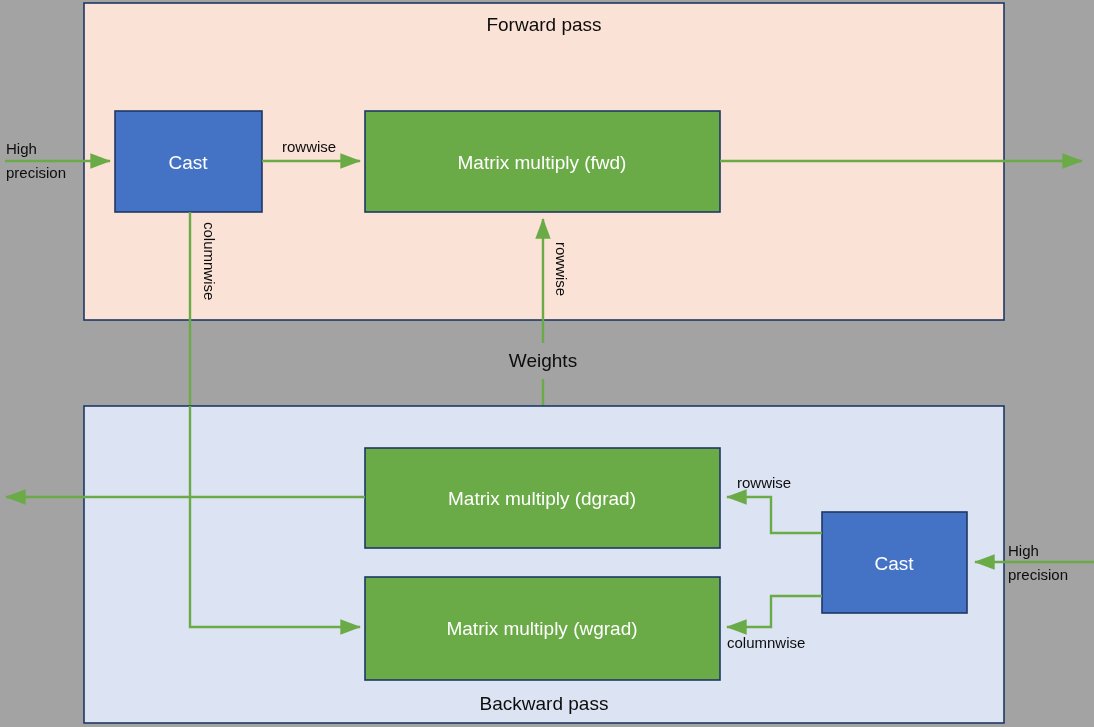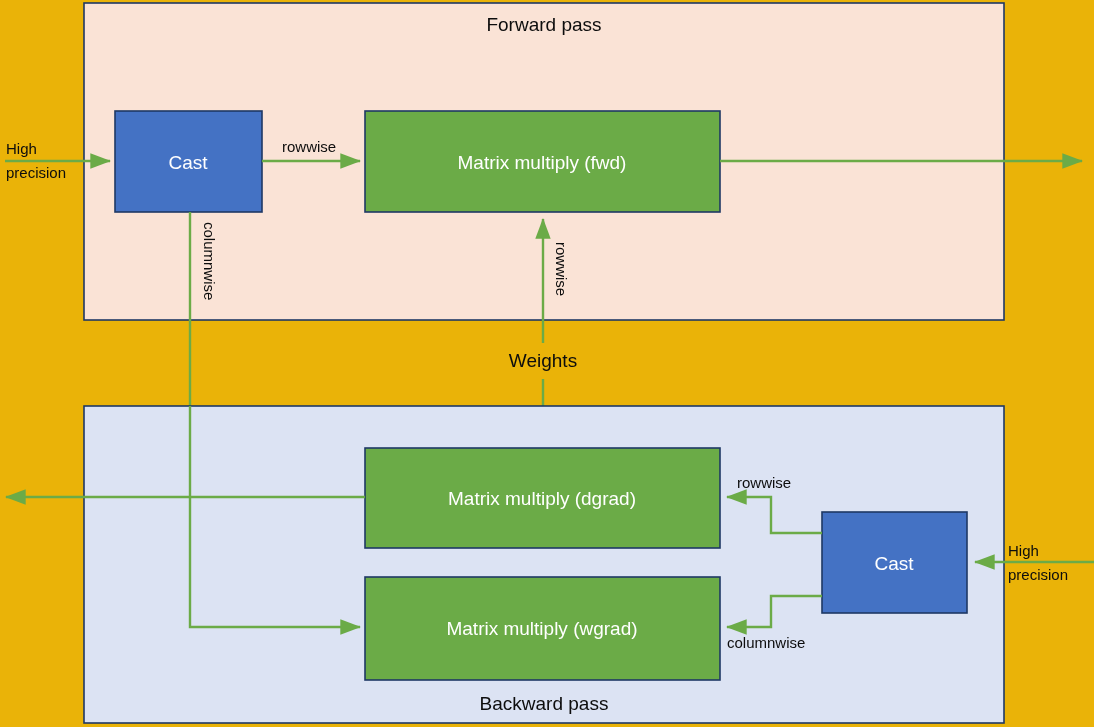--- a/index.html
+++ b/index.html
@@ -7,21 +7,21 @@
     padding: 0;
     background: #ffffff;
   }
   body {
     font-family: "Liberation Sans", sans-serif;
   }
   #stage {
     position: relative;
     width: 1094px;
     height: 727px;
-    background: #eab308;
+    background: #a3a3a3;
     overflow: hidden;
   }
   #diagram {
     position: absolute;
     left: 0;
     top: 0;
     width: 1094px;
     height: 727px;
   }
   .pass-label {

